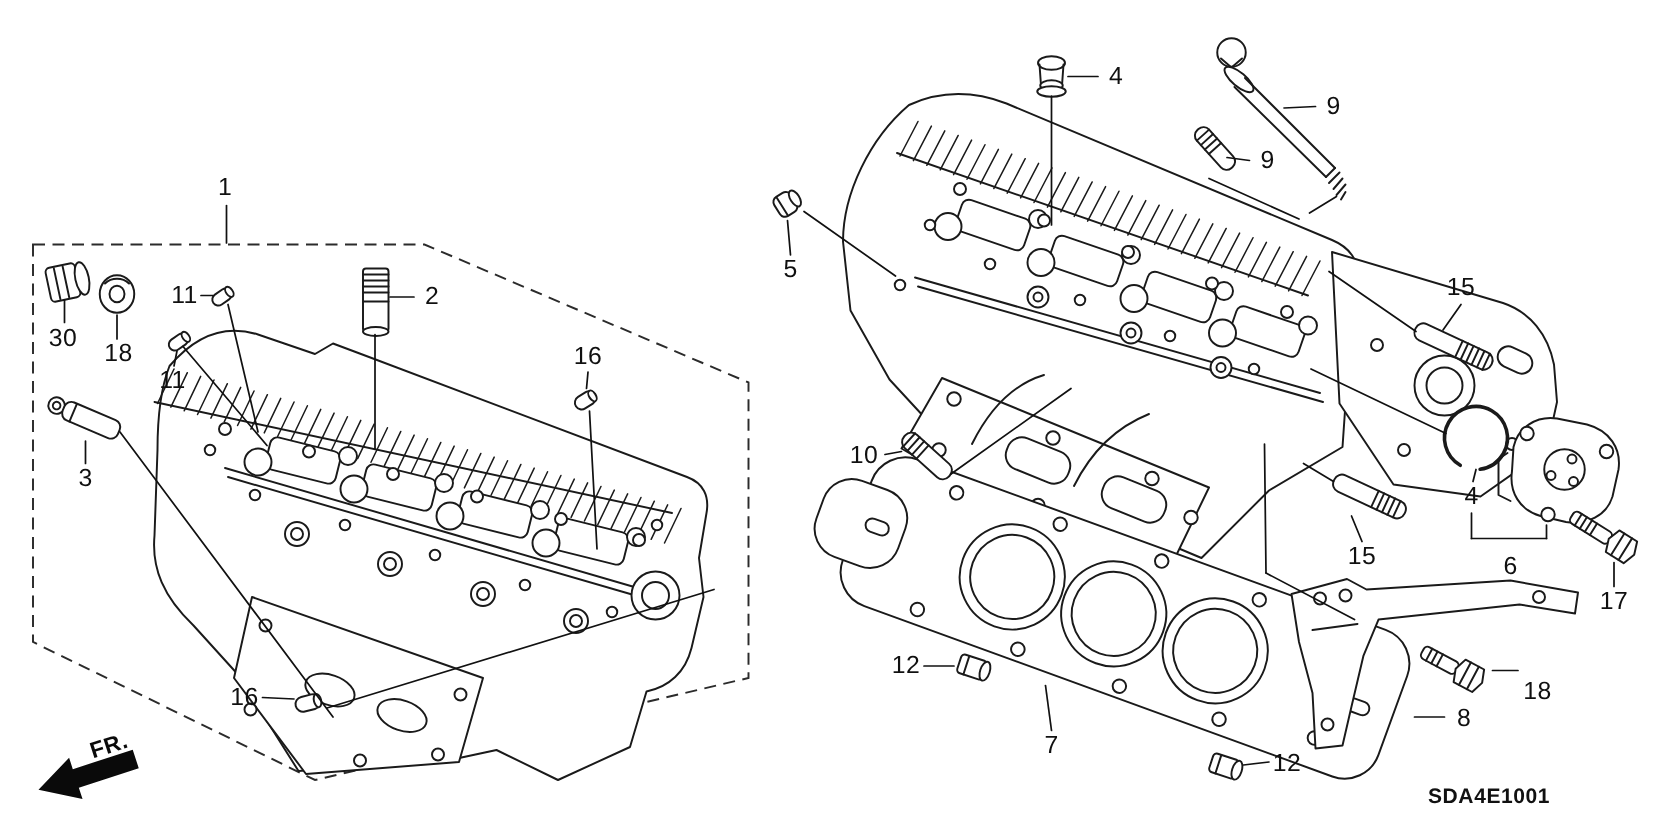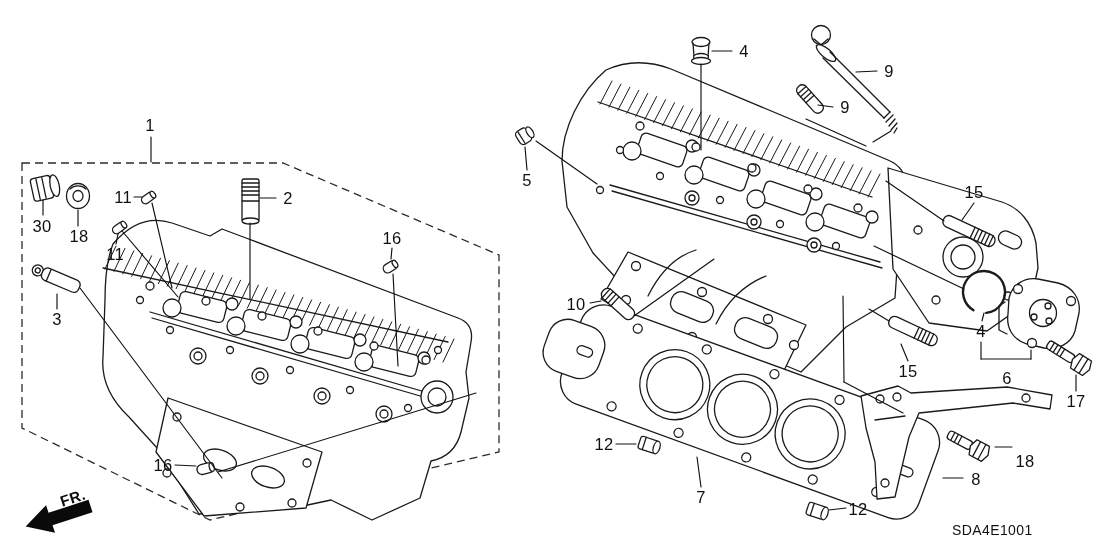--- a/index.html
+++ b/index.html
@@ -6,21 +6,21 @@
   #stage{position:relative;width:1108px;height:553px;background:#ffffff;overflow:hidden;
          font-family:"Liberation Sans",sans-serif;}
   #stage svg{position:absolute;left:0;top:0;}
   .ln{fill:none;}
   .art{fill:#ffffff;stroke:#1a1a1a;stroke-width:1.3;stroke-linejoin:round;stroke-linecap:round;}
   .thin{stroke-width:1;}
   .dashed{fill:none;stroke:#2b2b2b;stroke-width:1.3;stroke-dasharray:8 5;}
   #callout-layer{position:absolute;left:0;top:0;width:100%;height:100%;pointer-events:none;}
   .callout{position:absolute;transform:translate(-50%,-50%);font-size:16.5px;line-height:1;
            color:#101010;letter-spacing:.3px;pointer-events:auto;cursor:default;}
-  #diagram-code{position:absolute;left:952px;top:522px;font-size:14px;font-weight:400;
+  #diagram-code{position:absolute;left:952px;top:522px;font-size:14px;font-weight:700;
                 color:#111;letter-spacing:.4px;}
   #fr-label{position:absolute;left:60px;top:489px;font-size:15px;font-weight:700;color:#0a0a0a;
             transform:rotate(-18deg);letter-spacing:.5px;}
 </style>
 </head>
 <body>
 
 <div id="stage">
 
   <svg id="artwork" width="1108" height="553" viewBox="0 0 1108 553">

